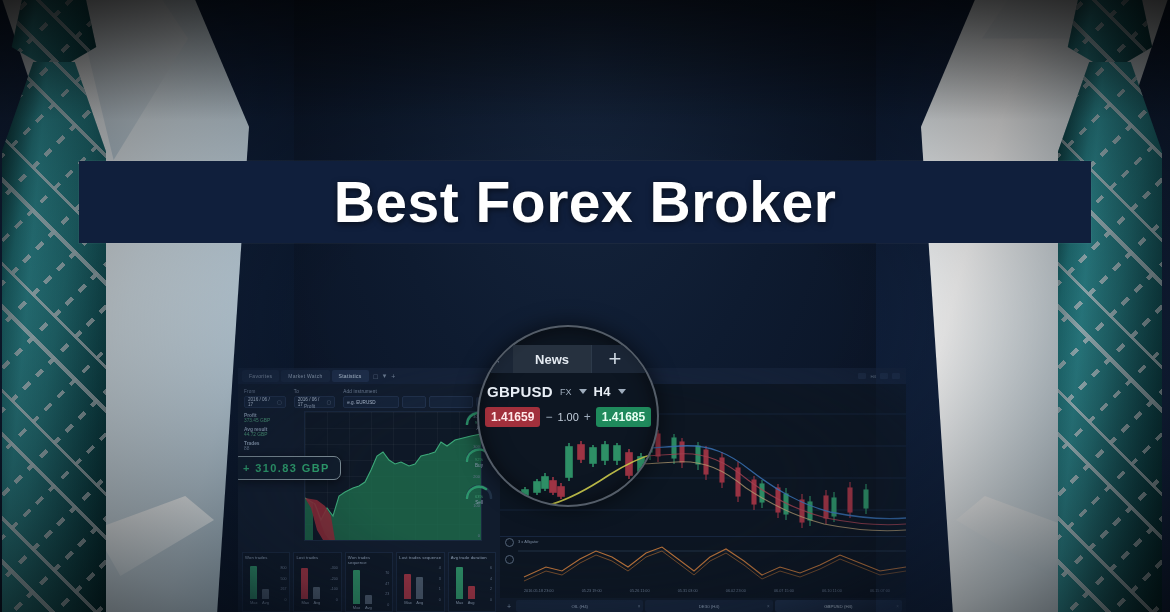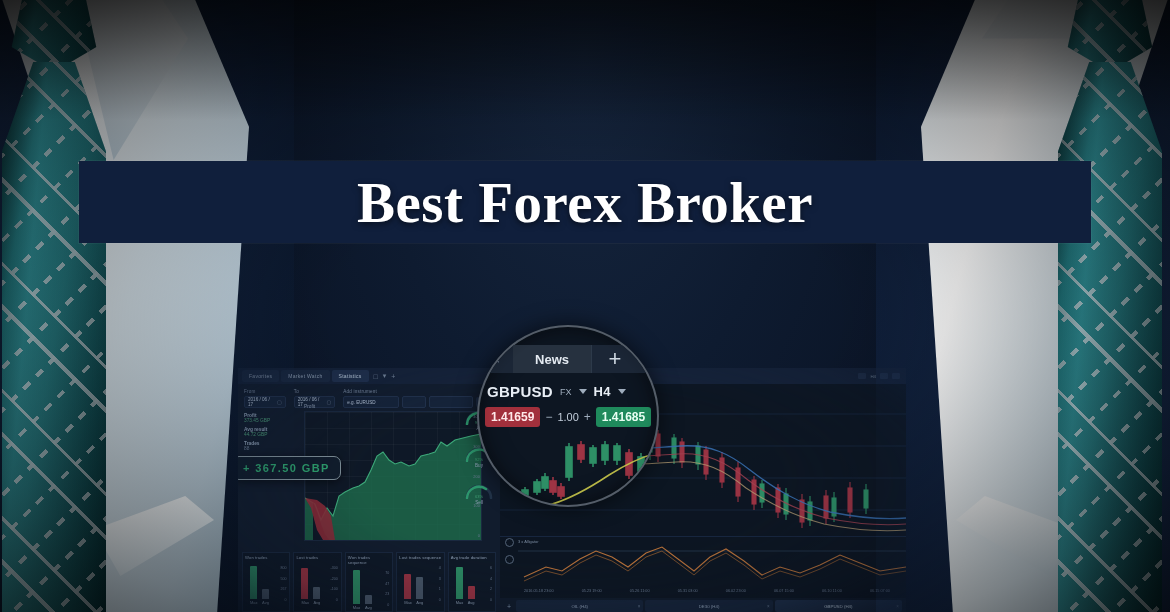--- a/index.html
+++ b/index.html
@@ -75,21 +75,21 @@
   .vignette{position:absolute;inset:0;pointer-events:none;
     background:radial-gradient(ellipse at 50% 52%, rgba(0,0,0,0) 30%, rgba(0,0,0,.45) 78%, rgba(0,0,0,.72) 100%);}
   .topfade{position:absolute;left:0;right:0;top:0;height:120px;pointer-events:none;
     background:linear-gradient(180deg,rgba(0,0,0,.55),rgba(0,0,0,0));}
 
   
   .banner{position:absolute;left:79px;top:161px;width:1012px;height:82px;
     background:#101f3c;box-shadow:0 0 0 1px rgba(255,255,255,.04);
     display:flex;align-items:center;justify-content:center;}
   .banner h1{margin:0;color:#fff;font-size:57px;font-weight:bold;letter-spacing:.5px;
-    font-family:Liberation Serif, serif;text-shadow:0 2px 6px rgba(0,0,0,.55);}
+    font-family:Liberation Sans, sans-serif;text-shadow:0 2px 6px rgba(0,0,0,.55);}
 
   
   .platform{position:absolute;left:238px;top:368px;width:668px;height:246px;
     background:linear-gradient(180deg,#111c2c 0%,#0d1622 100%);
     opacity:.97;overflow:hidden;
     -webkit-mask-image:radial-gradient(ellipse at 50% 45%, rgba(0,0,0,1) 45%, rgba(0,0,0,.72) 78%, rgba(0,0,0,.25) 100%);
     mask-image:radial-gradient(ellipse at 50% 45%, rgba(0,0,0,1) 45%, rgba(0,0,0,.72) 78%, rgba(0,0,0,.25) 100%);}
 
   
   .dash{position:absolute;left:0;top:0;width:262px;height:246px;background:#121d2e;}
@@ -312,21 +312,21 @@
           <div class="pf-axis">
             <span>400</span>
             <span>300</span>
             <span>200</span>
             <span>100</span>
             <span>0</span>
           </div>
         </div>
       </div>
 
-      <div class="badge">+ 367.50 GBP</div>
+      <div class="badge">+ 310.83 GBP</div>
 
       <div class="gauges">
         <div class="gauge">
           <svg width="30" height="17" viewBox="0 0 30 17">
             <path d="M3,16 A12,12 0 0 1 27,16" fill="none" stroke="#223349" stroke-width="2.6" stroke-linecap="round"></path>
             <path d="M3,16 A12,12 0 0 1 26,12" fill="none" stroke="#2e9b6f" stroke-width="2.6" stroke-linecap="round"></path>
             <text class="gval" x="15" y="16" text-anchor="middle">97%</text>
           </svg>
           <div class="gname">All</div>
         </div>

